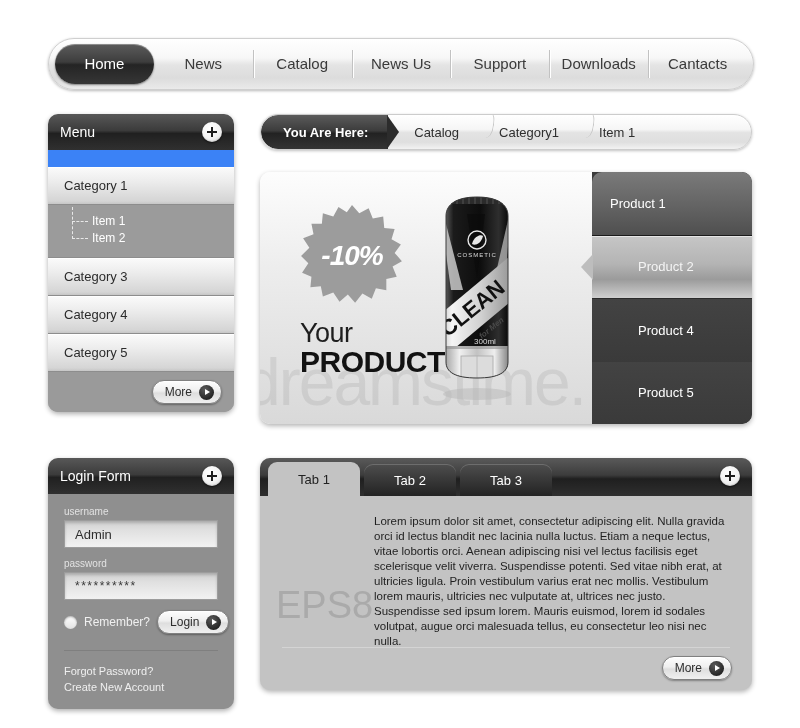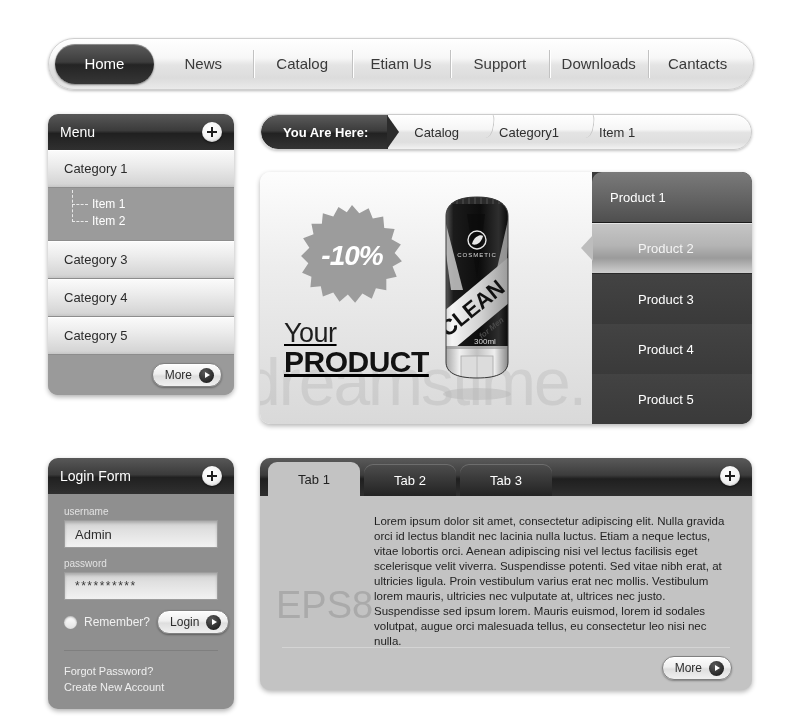--- a/index.html
+++ b/index.html
@@ -89,21 +89,21 @@
   
   .menupanel {
     position: absolute;
     left: 48px; top: 114px;
     width: 186px;
     border-radius: 10px;
     background: #9a9a9a;
     box-shadow: 0 2px 5px rgba(0,0,0,0.32);
     overflow: hidden;
   }
-  .menubody { padding: 0 0 0 0; background: #3b82f6; }
+  .menubody { padding: 17px 0 0 0; background: #3b82f6; }
   .catrow {
     height: 38px;
     line-height: 38px;
     padding-left: 16px;
     font-size: 13px;
     color: #2b2b2b;
     background: linear-gradient(to bottom, #fbfbfb 0%, #ececec 40%, #d5d5d5 92%, #c6c6c6 100%);
     border-bottom: 1px solid #8d8d8d;
     box-shadow: inset 0 1px 0 #ffffff;
     cursor: pointer;
@@ -264,24 +264,23 @@
     justify-content: center;
     font-size: 28px;
     font-weight: bold;
     font-style: italic;
     letter-spacing: -1px;
   }
   .badge svg { position: absolute; inset: 0; }
   .badge span { position: relative; z-index: 2; font-style: italic; }
   .your-product {
     position: absolute;
-    left: 24px; top: 148px;
+    left: 40px; top: 148px;
     line-height: 1.0;
     z-index: 3;
-    text-decoration: underline;
   }
   .your-product .l1 { font-size: 27px; color: #1e1e1e; letter-spacing: -0.5px; }
   .your-product .l2 { font-size: 30px; color: #121212; font-weight: bold; letter-spacing: -0.5px; }
 
   
   .tube {
     position: absolute;
     left: 177px; top: 22px;
     width: 80px; height: 208px;
   }
@@ -465,21 +464,21 @@
     right: 20px; bottom: 10px;
   }
 </style>
 </head>
 <body>
 
 <div class="topnav">
   <div class="navitem active"><span>Home</span></div>
   <div class="navitem"><span>News</span></div>
   <div class="navitem"><span>Catalog</span></div>
-  <div class="navitem"><span>Etiam Us</span></div>
+  <div class="navitem"><span>News Us</span></div>
   <div class="navitem"><span>Support</span></div>
   <div class="navitem"><span>Downloads</span></div>
   <div class="navitem"><span>Cantacts</span></div>
 </div>
 
 <div class="menupanel">
   <div class="panel-dark-head">
     <div class="title">Menu</div>
     <div class="plusbtn"></div>
   </div>
@@ -600,23 +599,20 @@
   </div>
 
   <div class="plist">
     <div class="pitem first">
         <span>Product 1</span>
       </div>
     <div class="pitem sel">
         <span>Product 2</span>
       </div>
     <div class="pitem dark">
-        <span>Product 3</span>
-      </div>
-    <div class="pitem dark">
         <span>Product 4</span>
       </div>
     <div class="pitem dark last">
         <span>Product 5</span>
       </div>
   </div>
 </div>
 
 <div class="loginpanel">
   <div class="panel-dark-head">

